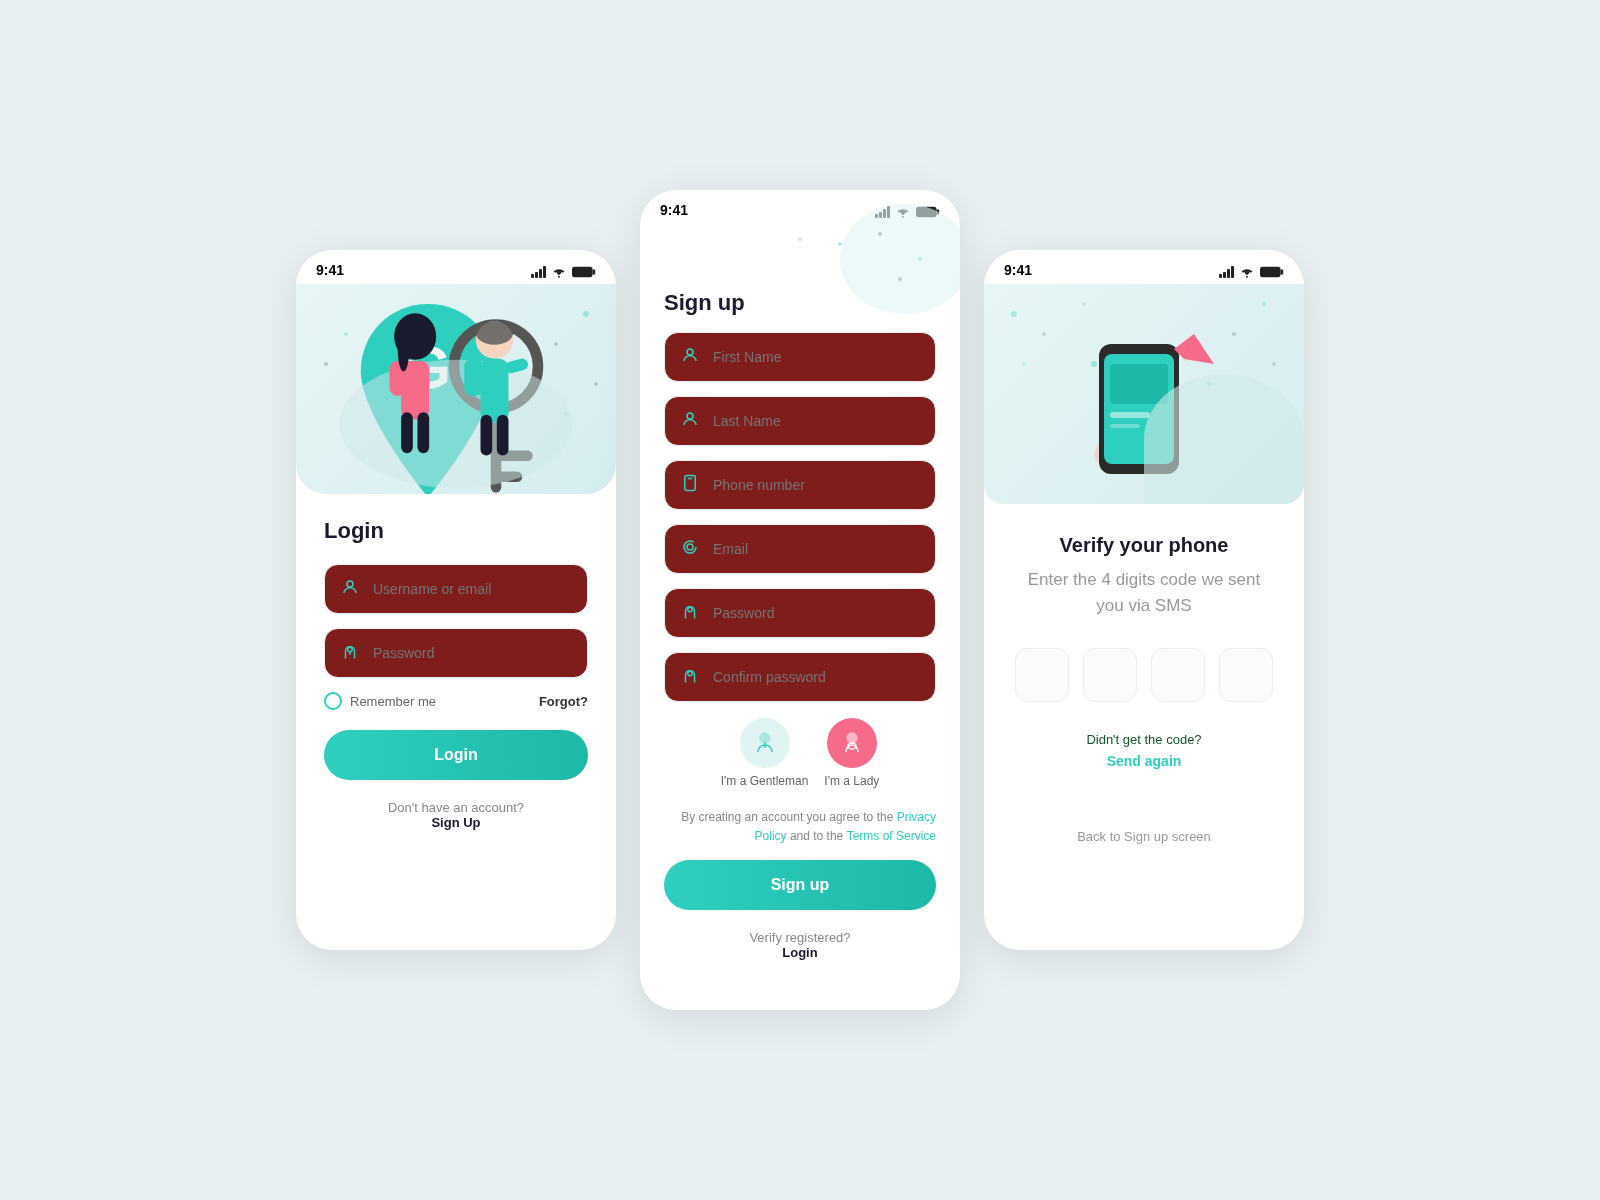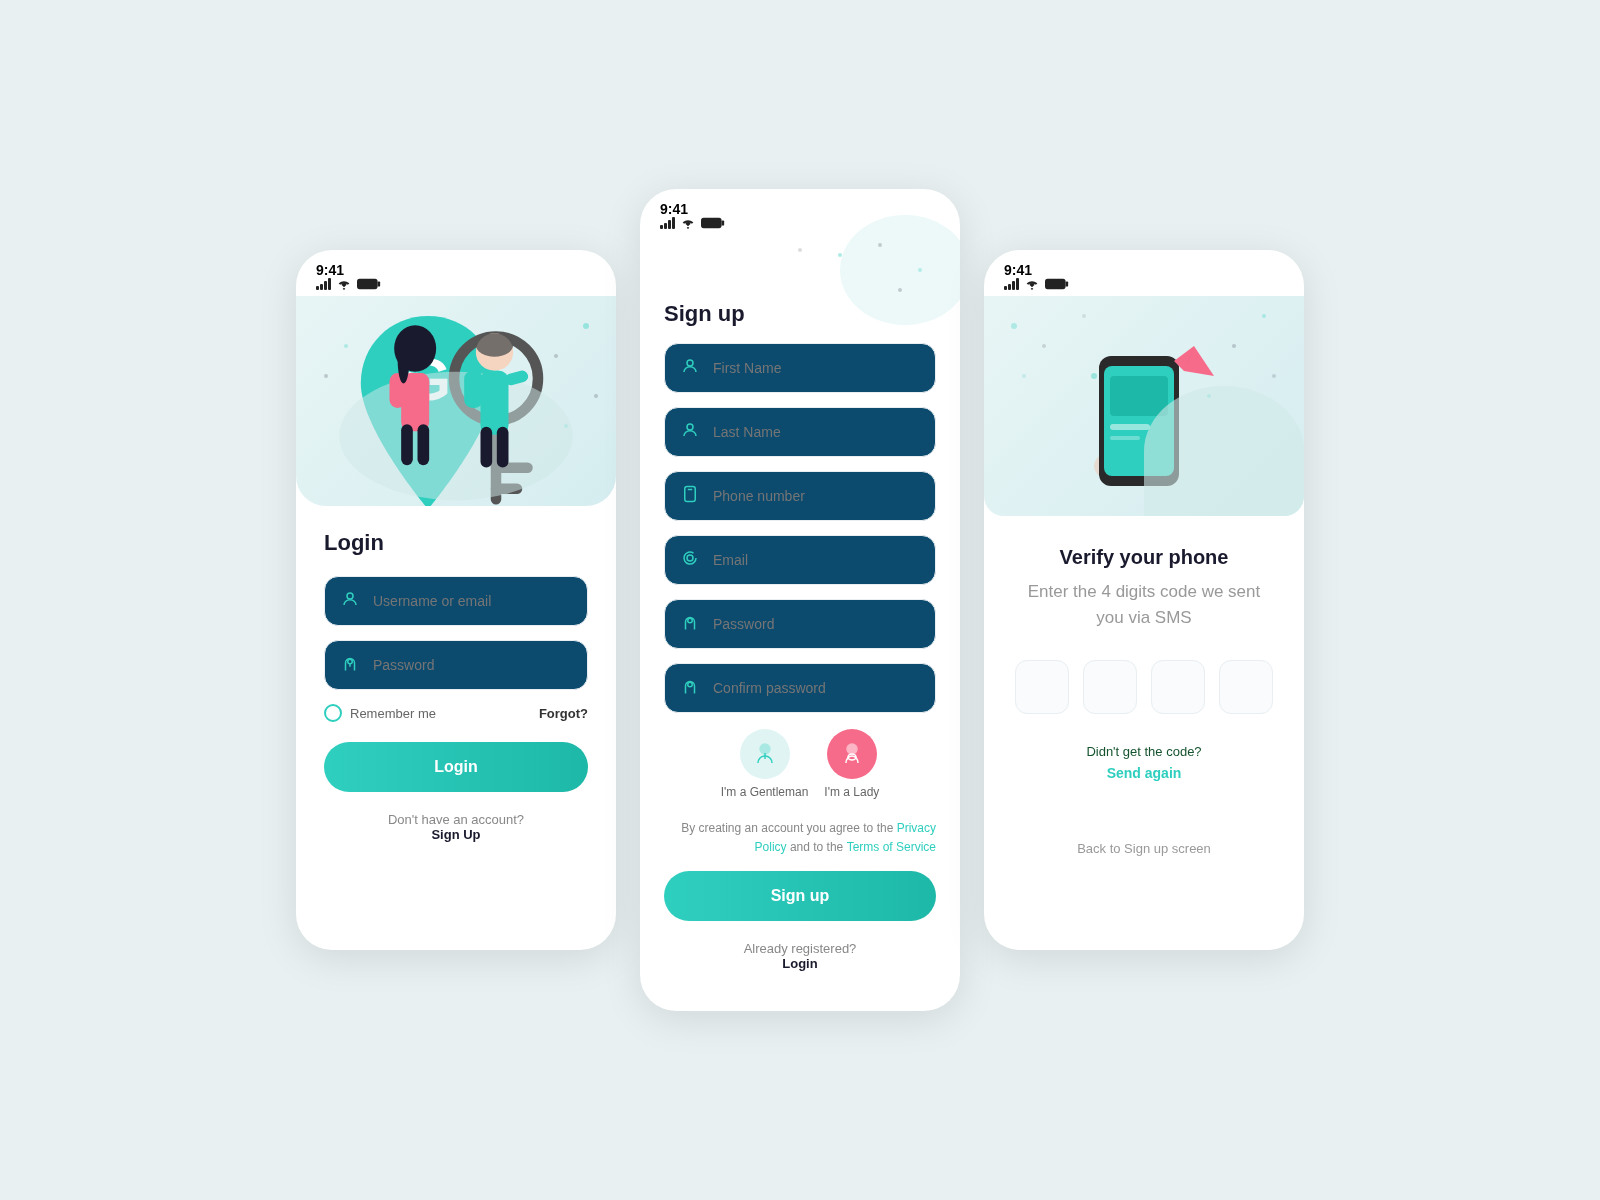--- a/index.html
+++ b/index.html
@@ -41,25 +41,24 @@
     .screen-verify {
       width: 320px;
       min-height: 700px;
       padding-bottom: 40px;
     }
 
     
     .status-bar {
       display: flex;
       justify-content: space-between;
-      align-items: flex-start;
+      align-items: flex-end;
       padding: 12px 20px 6px;
       font-size: 13px;
       font-weight: 600;
-      flex-direction: column;
     }
     .status-bar .time { font-weight: 700; font-size: 14px; }
     .status-icons {
       display: flex;
       gap: 5px;
       align-items: center;
     }
     .signal-bars { display: flex; align-items: flex-end; gap: 1px; }
     .signal-bars span {
       display: inline-block;
@@ -94,21 +93,21 @@
       color: #1a1a2e;
       margin-bottom: 20px;
     }
     .input-field {
       display: flex;
       align-items: center;
       border: 1.5px solid #e8eef2;
       border-radius: 14px;
       padding: 13px 16px;
       margin-bottom: 14px;
-      background: #0c4a6e;
+      background: #7f1d1d;
     }
     .input-field .field-icon {
       color: #2fcfbf;
       font-size: 16px;
       margin-right: 12px;
       min-width: 20px;
     }
     .input-field input {
       border: none;
       outline: none;
@@ -525,21 +524,21 @@
       <div class="terms-text">
         <span>By creating an account you agree to the</span>
         <a href="#">Privacy Policy</a>
         <span>and to the</span>
         <a href="#">Terms of Service</a>
       </div>
 
       <button class="cta-btn">Sign up</button>
 
       <div class="bottom-link">
-        <span>Already registered?</span>
+        <span>Verify registered?</span>
         <br>
         <a href="#">Login</a>
       </div>
     </div>
   </div>
 
   <div class="phone-card screen-verify">
 
     <div class="status-bar">
       <span class="time">9:41</span>

